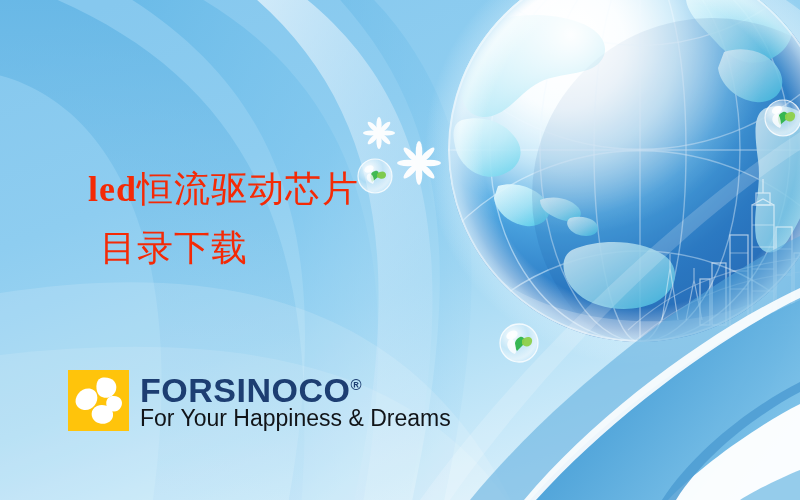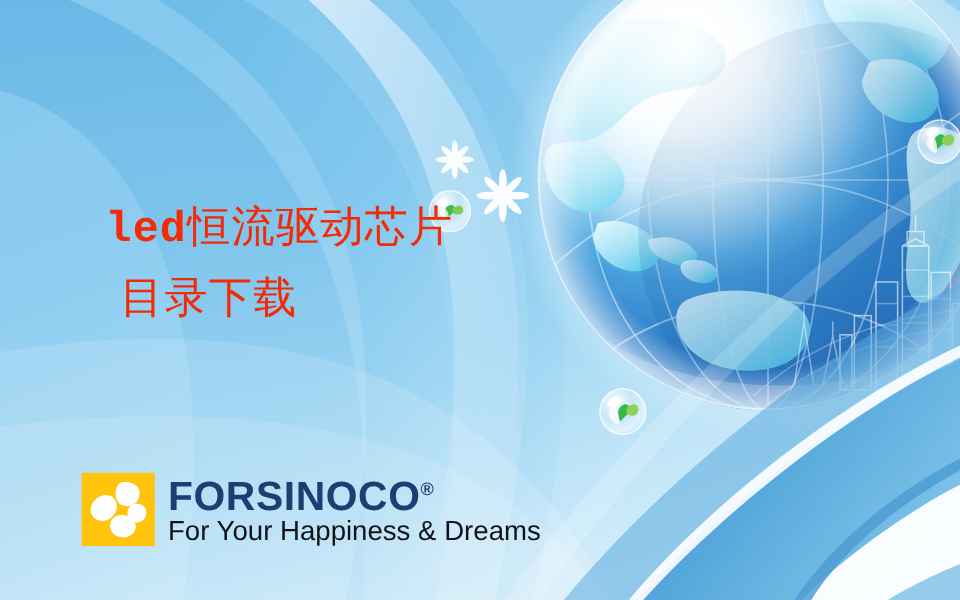--- a/index.html
+++ b/index.html
@@ -13,25 +13,25 @@
     background:linear-gradient(160deg,#8ccbef 0%,#8fcef1 35%,#a5d9f4 62%,#bfe5f8 80%,#d8effb 100%);
   }
   .layer{position:absolute;top:0;left:0;width:800px;height:500px;}
   .txt-line{
     position:absolute;
     color:#f42a06;
     white-space:nowrap;
     letter-spacing:1px;
   }
   #headline-1{left:88px;top:168px;font-size:36px;line-height:42px;font-family:"Liberation Serif",serif;}
-  #headline-1 .lat{font-family:Liberation Mono, monospace;font-weight:700;}
+  #headline-1 .lat{font-family:Liberation Serif, serif;font-weight:700;}
   #headline-2{left:100px;top:230px;font-size:36px;line-height:42px;font-family:Liberation Mono, monospace;}
 
   
-  #logo{position:absolute;left:68px;top:394px;display:flex;align-items:flex-start;}
+  #logo{position:absolute;left:68px;top:370px;display:flex;align-items:flex-start;}
   #logo-mark{width:61px;height:61px;background:#ffc40b;position:relative;flex:0 0 auto;}
   #logo-text{margin-left:11px;margin-top:3px;}
   #logo-word{
     font-size:34px;font-weight:700;color:#1d3e72;
     letter-spacing:0.5px;line-height:34px;
     font-family:"Liberation Sans",sans-serif;
     position:relative;white-space:nowrap;
   }
   #logo-reg{font-size:15px;vertical-align:super;line-height:0;}
   #logo-tag{

